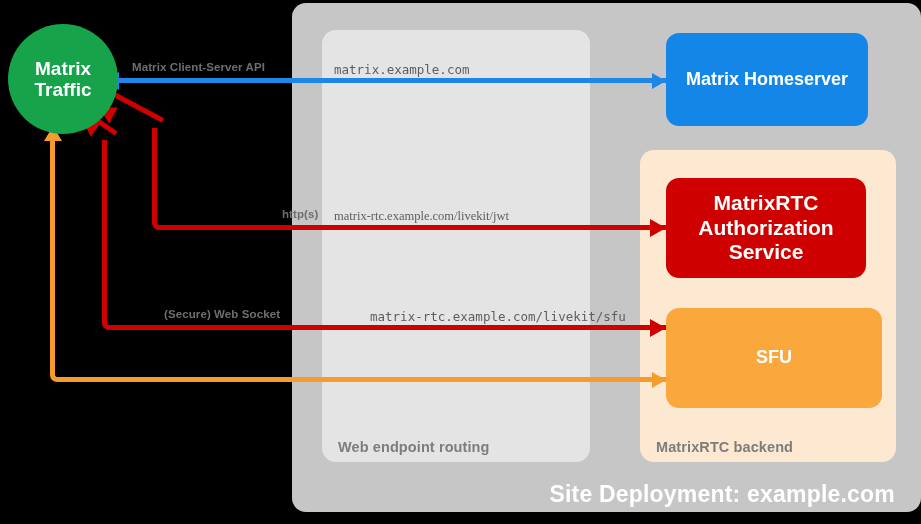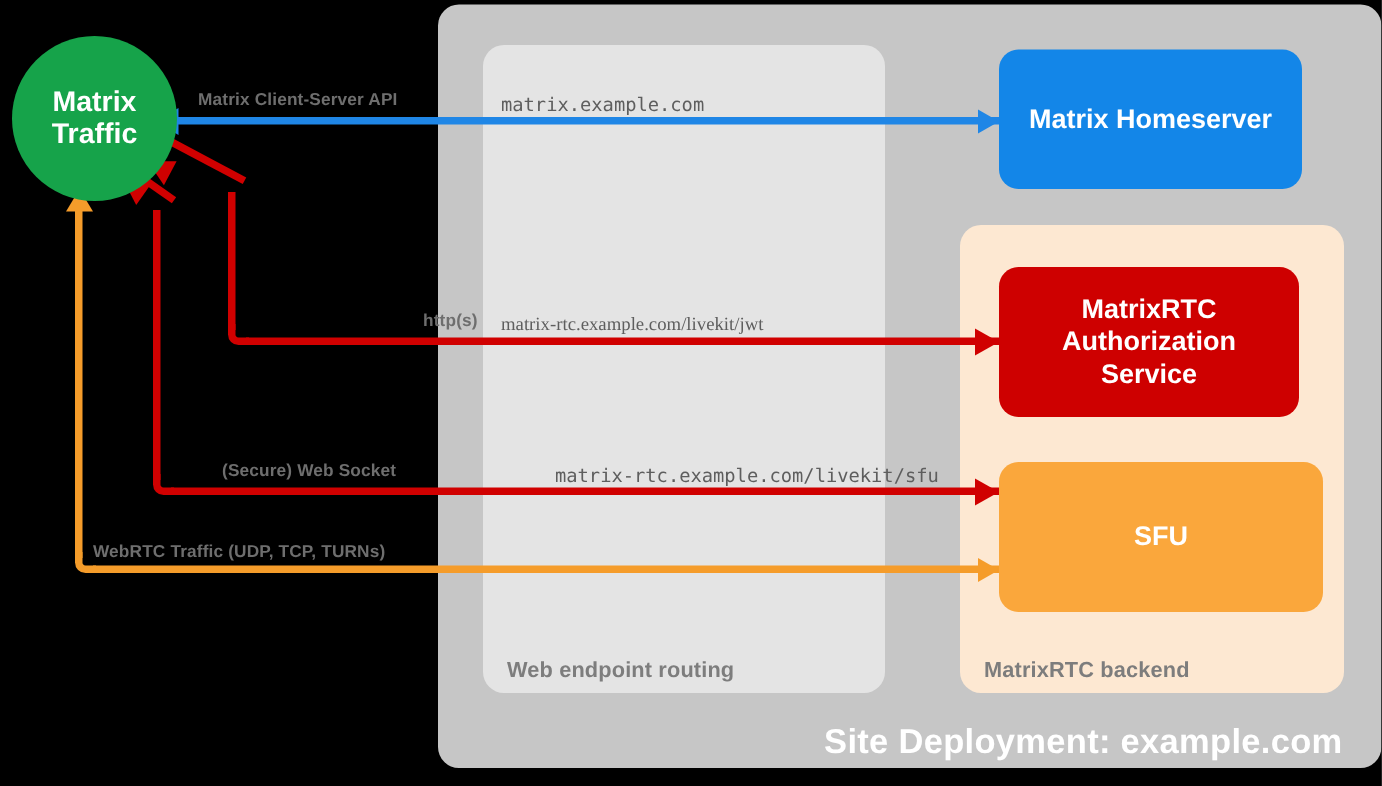--- a/index.html
+++ b/index.html
@@ -73,21 +73,21 @@
     line-height: 1.17;
   }
   .node-homeserver {
     left: 666px; top: 33px; width: 202px; height: 93px;
     background: #1386e8;
     font-size: 18px;
   }
   .node-auth {
     left: 666px; top: 178px; width: 200px; height: 100px;
     background: #ce0000;
-    font-size: 18px;
+    font-size: 21px;
     text-align: center;
   }
   .node-sfu {
     left: 666px; top: 308px; width: 216px; height: 100px;
     background: #faa73c;
     font-size: 18px;
   }
 
   
   .seg { position: absolute; }
@@ -189,29 +189,28 @@
   <div class="link-label" style="left:234px; top:208px;padding-left:48px;">http(s)</div>
   <div class="url-label" style="left:334px; top:209px;font-family:Liberation Serif, serif;">matrix-rtc.example.com/livekit/jwt</div>
 
   <div class="seg h red" style="left:114px; top:325px; width:552px;"></div>
   <div class="corner red corner-bl" style="left:102px; top:316px;"></div>
   <div class="seg v red" style="left:102px; top:140px; height:180px;"></div>
   <div class="seg red" style="left:88px; top:131px; width:28px; height:5px;
        transform: rotate(35deg); transform-origin: right center;"></div>
   <div class="ah ah-diag-red" style="left:80px; top:116px; transform: rotate(-55deg);"></div>
   <div class="ah ah-right-red" style="left:650px; top:318.5px;"></div>
-  <div class="link-label" style="left:148px; top:308px;">(Secure) Web Socket</div>
+  <div class="link-label" style="left:164px; top:308px;">(Secure) Web Socket</div>
   <div class="url-label" style="left:334px; top:309px;margin-left:36px;">matrix-rtc.example.com/livekit/sfu</div>
 
   <div class="seg h orange" style="left:62px; top:377px; width:604px;"></div>
   <div class="corner orange corner-bl" style="left:50px; top:368px;"></div>
   <div class="seg v orange" style="left:50px; top:140px; height:232px;"></div>
   <div class="ah ah-up-orange" style="left:43.5px; top:126px;"></div>
   <div class="ah ah-right-orange" style="left:652px; top:371.5px;"></div>
-  <div class="link-label" style="left:62px; top:362px;">WebRTC Traffic (UDP, TCP, TURNs)</div>
 
   <div class="node-client">
     <span>Matrix</span>
     <span>Traffic</span>
   </div>
 
   <div class="node-box node-homeserver">
     <span>Matrix Homeserver</span>
   </div>
 

